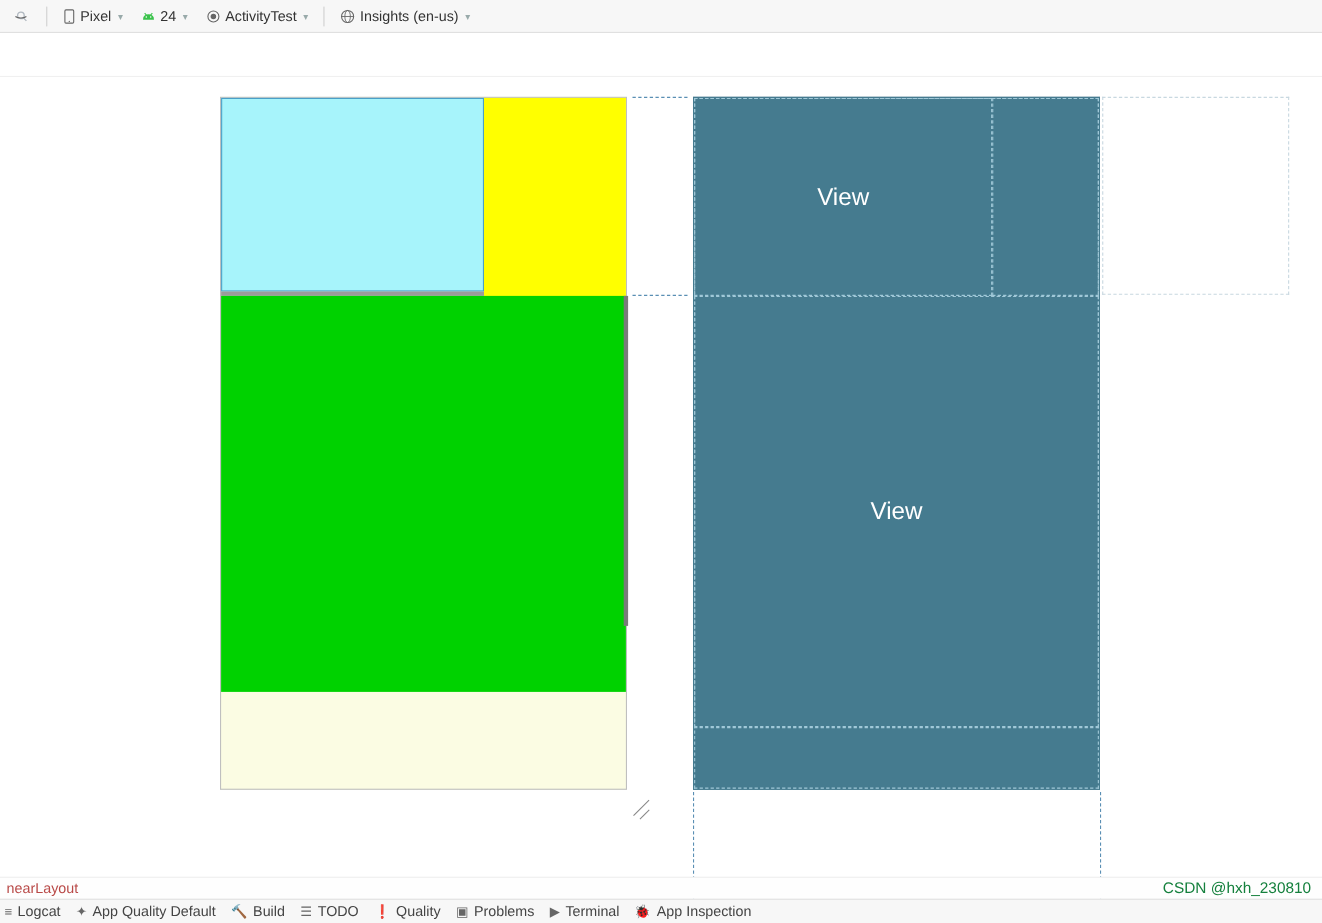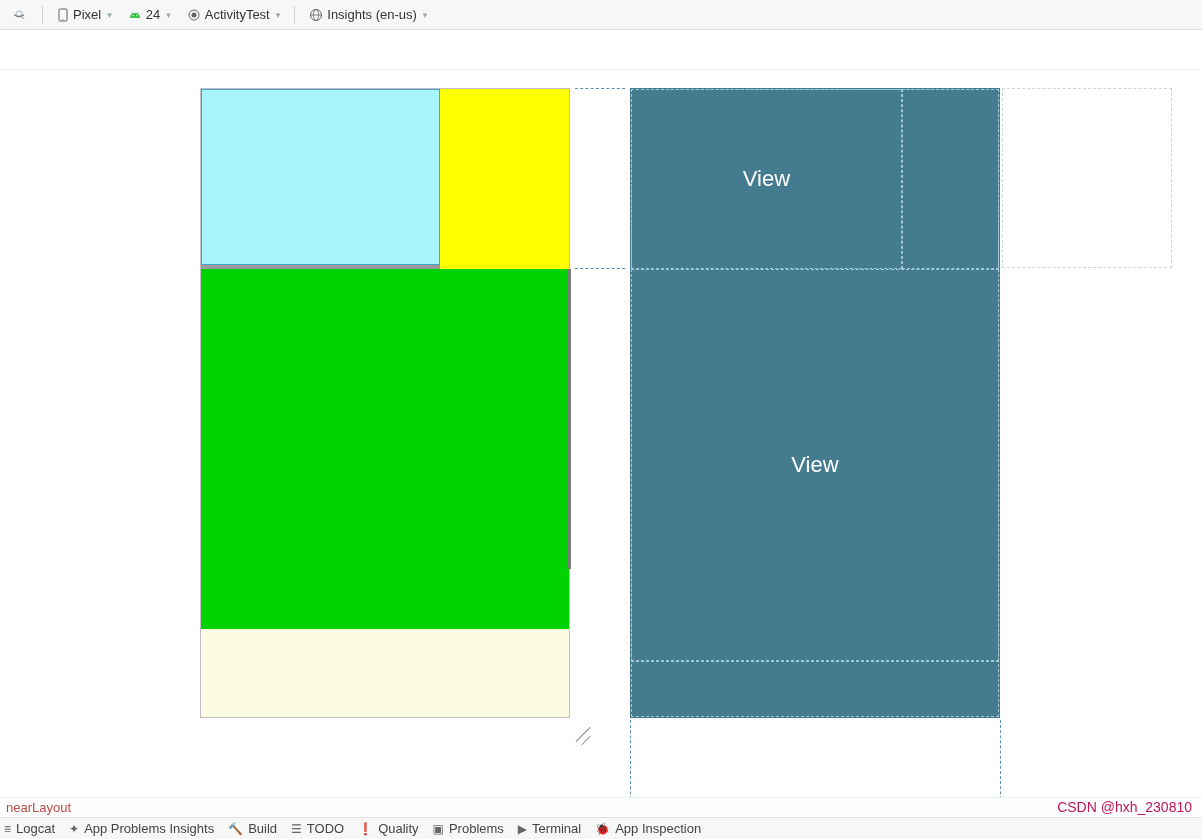--- a/index.html
+++ b/index.html
@@ -39,21 +39,21 @@
 
 .resize-handle { position: absolute; left: 570px; top: 650px; width: 26px; height: 26px; }
 .resize-handle::before, .resize-handle::after { content: ""; position: absolute; background: #888; height: 1px; transform: rotate(-45deg); }
 .resize-handle::before { width: 20px; top: 14px; left: 3px; }
 .resize-handle::after { width: 12px; top: 20px; left: 10px; }
 
 .breadcrumb { position: absolute; left: 0; bottom: 22px; height: 20px; display: flex; align-items: center; padding: 0 6px; color: #b94a48; font-size: 13px; width: 100%; border-top: 1px solid #eee; background: #fefefe; }
 .bottom-tabs { position: absolute; left: 0; bottom: 0; height: 22px; width: 100%; display: flex; align-items: center; gap: 14px; padding: 0 4px; background: #f7f7f7; border-top: 1px solid #e0e0e0; color: #444; font-size: 13px; }
 .bt-item { display: flex; align-items: center; gap: 5px; cursor: pointer; white-space: nowrap; }
 .bt-item .ic { font-size: 12px; color: #666; }
-.watermark { position: absolute; right: 10px; bottom: 24px; color: #be185d; font-size: 14px; pointer-events: none; }
+.watermark { position: absolute; right: 10px; bottom: 24px; color: #15803d; font-size: 14px; pointer-events: none; }
 </style>
 </head>
 <body>
 
 <div class="toolbar">
   <div class="tb-item">
     <span class="icon-svg">
       <svg width="16" height="16" viewBox="0 0 16 16">
           <circle cx="7" cy="7" r="3" fill="none" stroke="#b0b8c0" stroke-width="1.2"></circle>
           <path d="M9.5 9.5 L12 12" stroke="#b0b8c0" stroke-width="1.2"></path>
@@ -149,21 +149,21 @@
   <span>nearLayout</span>
 </div>
 
 <div class="bottom-tabs">
   <div class="bt-item">
     <span class="ic">≡</span>
     <span>Logcat</span>
   </div>
   <div class="bt-item">
     <span class="ic">✦</span>
-    <span>App Problems Insights</span>
+    <span>App Quality Default</span>
   </div>
   <div class="bt-item">
     <span class="ic">🔨</span>
     <span>Build</span>
   </div>
   <div class="bt-item">
     <span class="ic">☰</span>
     <span>TODO</span>
   </div>
   <div class="bt-item">

